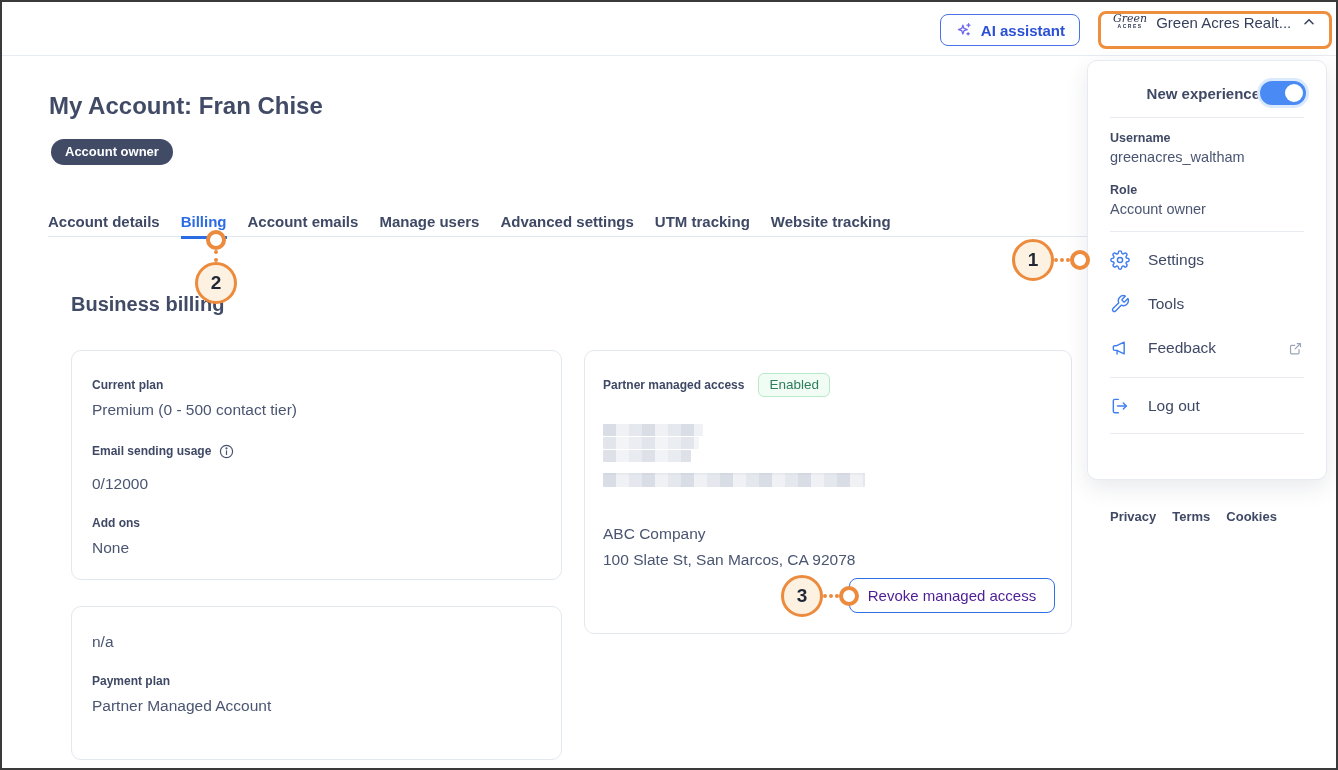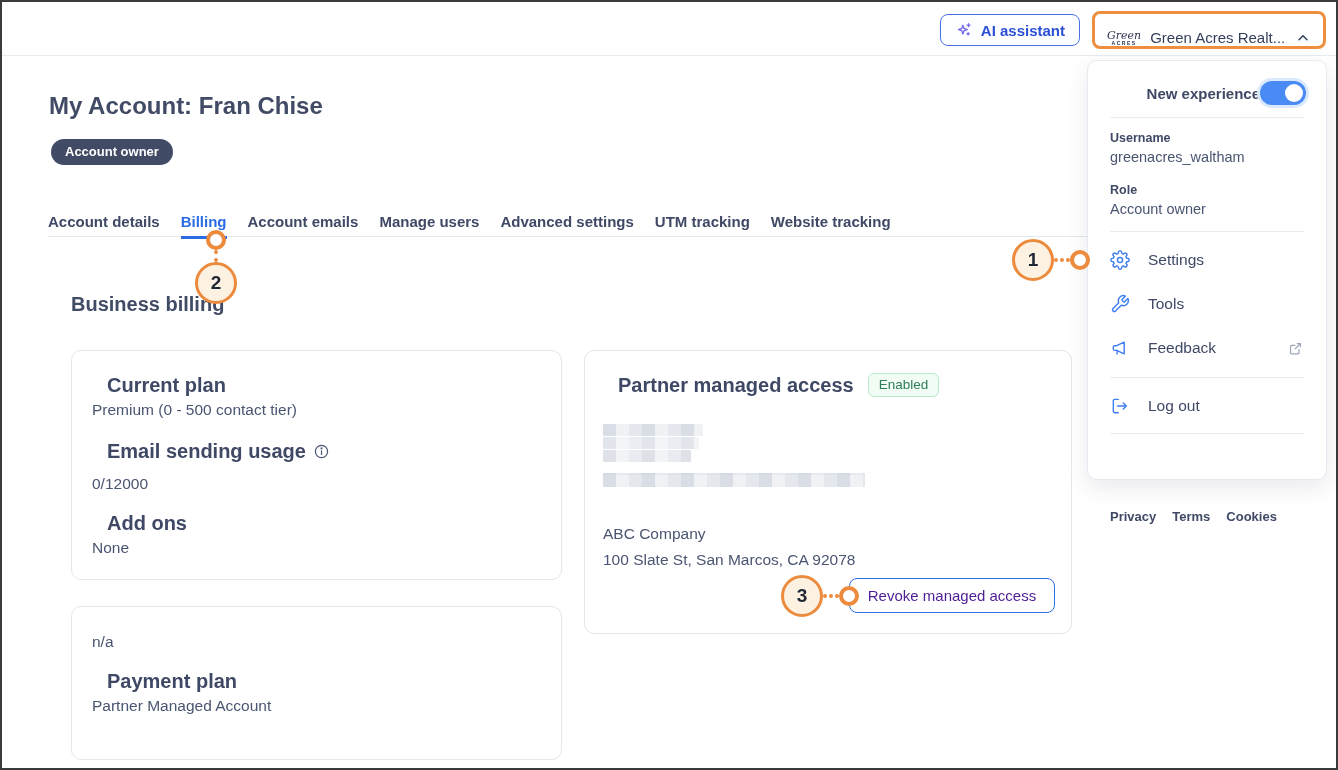--- a/index.html
+++ b/index.html
@@ -17,22 +17,22 @@
     background:#fff; border-bottom:1px solid #e7ebf2;
   }
   .ai-btn {
     position:absolute; right:256px; top:12px; height:32px;
     display:flex; align-items:center; gap:8px; padding:12px 14px;
     background:#fdfeff; border:1.5px solid #4a71e8; border-radius:8px;
     color:#2b50d6; font-size:15px; font-weight:bold; cursor:pointer;
     font-family:"Liberation Sans", sans-serif;
   }
   .account-btn {
-    position:absolute; right:10px; top:9px; width:234px; height:38px;
-    display:flex; align-items:flex-end; gap:9px; padding:0 12px;
+    position:absolute; right:4px; top:9px; width:234px; height:38px;
+    display:flex; align-items:flex-start; gap:9px; padding:0 12px;
     background:#fff; border:3px solid #ee8f3f; border-radius:8px;
     color:#343f5b; font-size:15px; cursor:pointer;
     font-family:"Liberation Sans", sans-serif; z-index:45;
   }
   .account-logo { display:flex; flex-direction:column; align-items:center; line-height:1; color:#2b3350; }
   .account-logo .l1 { font-family:"DejaVu Serif", serif; font-style:italic; font-size:11px; line-height:10px; }
   .account-logo .l2 { font-size:5px; letter-spacing:1.5px; font-weight:bold; }
   .account-name { flex:1; text-align:left; white-space:nowrap; overflow:hidden; }
 
   
@@ -53,21 +53,21 @@
 
   .section-heading { position:absolute; left:69px; top:291px; font-size:20px; font-weight:bold; color:#414b66; }
 
   .card {
     position:absolute; background:#fff; border:1px solid #e3e7ee; border-radius:10px;
   }
   .card-current { left:69px; top:348px; width:491px; height:230px; padding:22px 20px; }
   .card-partner { left:582px; top:348px; width:488px; height:284px; padding:22px 18px; }
   .card-invoice { left:69px; top:604px; width:491px; height:154px; padding:22px 20px; }
 
-  .f-label { font-size:20px; font-weight:bold; color:#3f4965; line-height:24px;margin-left:15px; }
+  .f-label { font-size:12px; font-weight:bold; color:#3f4965; line-height:24px; }
   .f-value { font-size:15.5px; color:#4a5571; line-height:26px; }
   .gap16 { height:16px; } .gap14 { height:14px; } .gap8 { height:8px; }
 
   .label-row { display:flex; align-items:center; gap:7px; }
 
   .partner-head { display:flex; align-items:center; gap:14px; }
   .status-badge {
     height:24px; line-height:22px; padding:0 10px; font-size:13.5px;
     color:#2e7d5b; background:#f0fcf4; border:1px solid #b8e9c8; border-radius:6px;
   }

